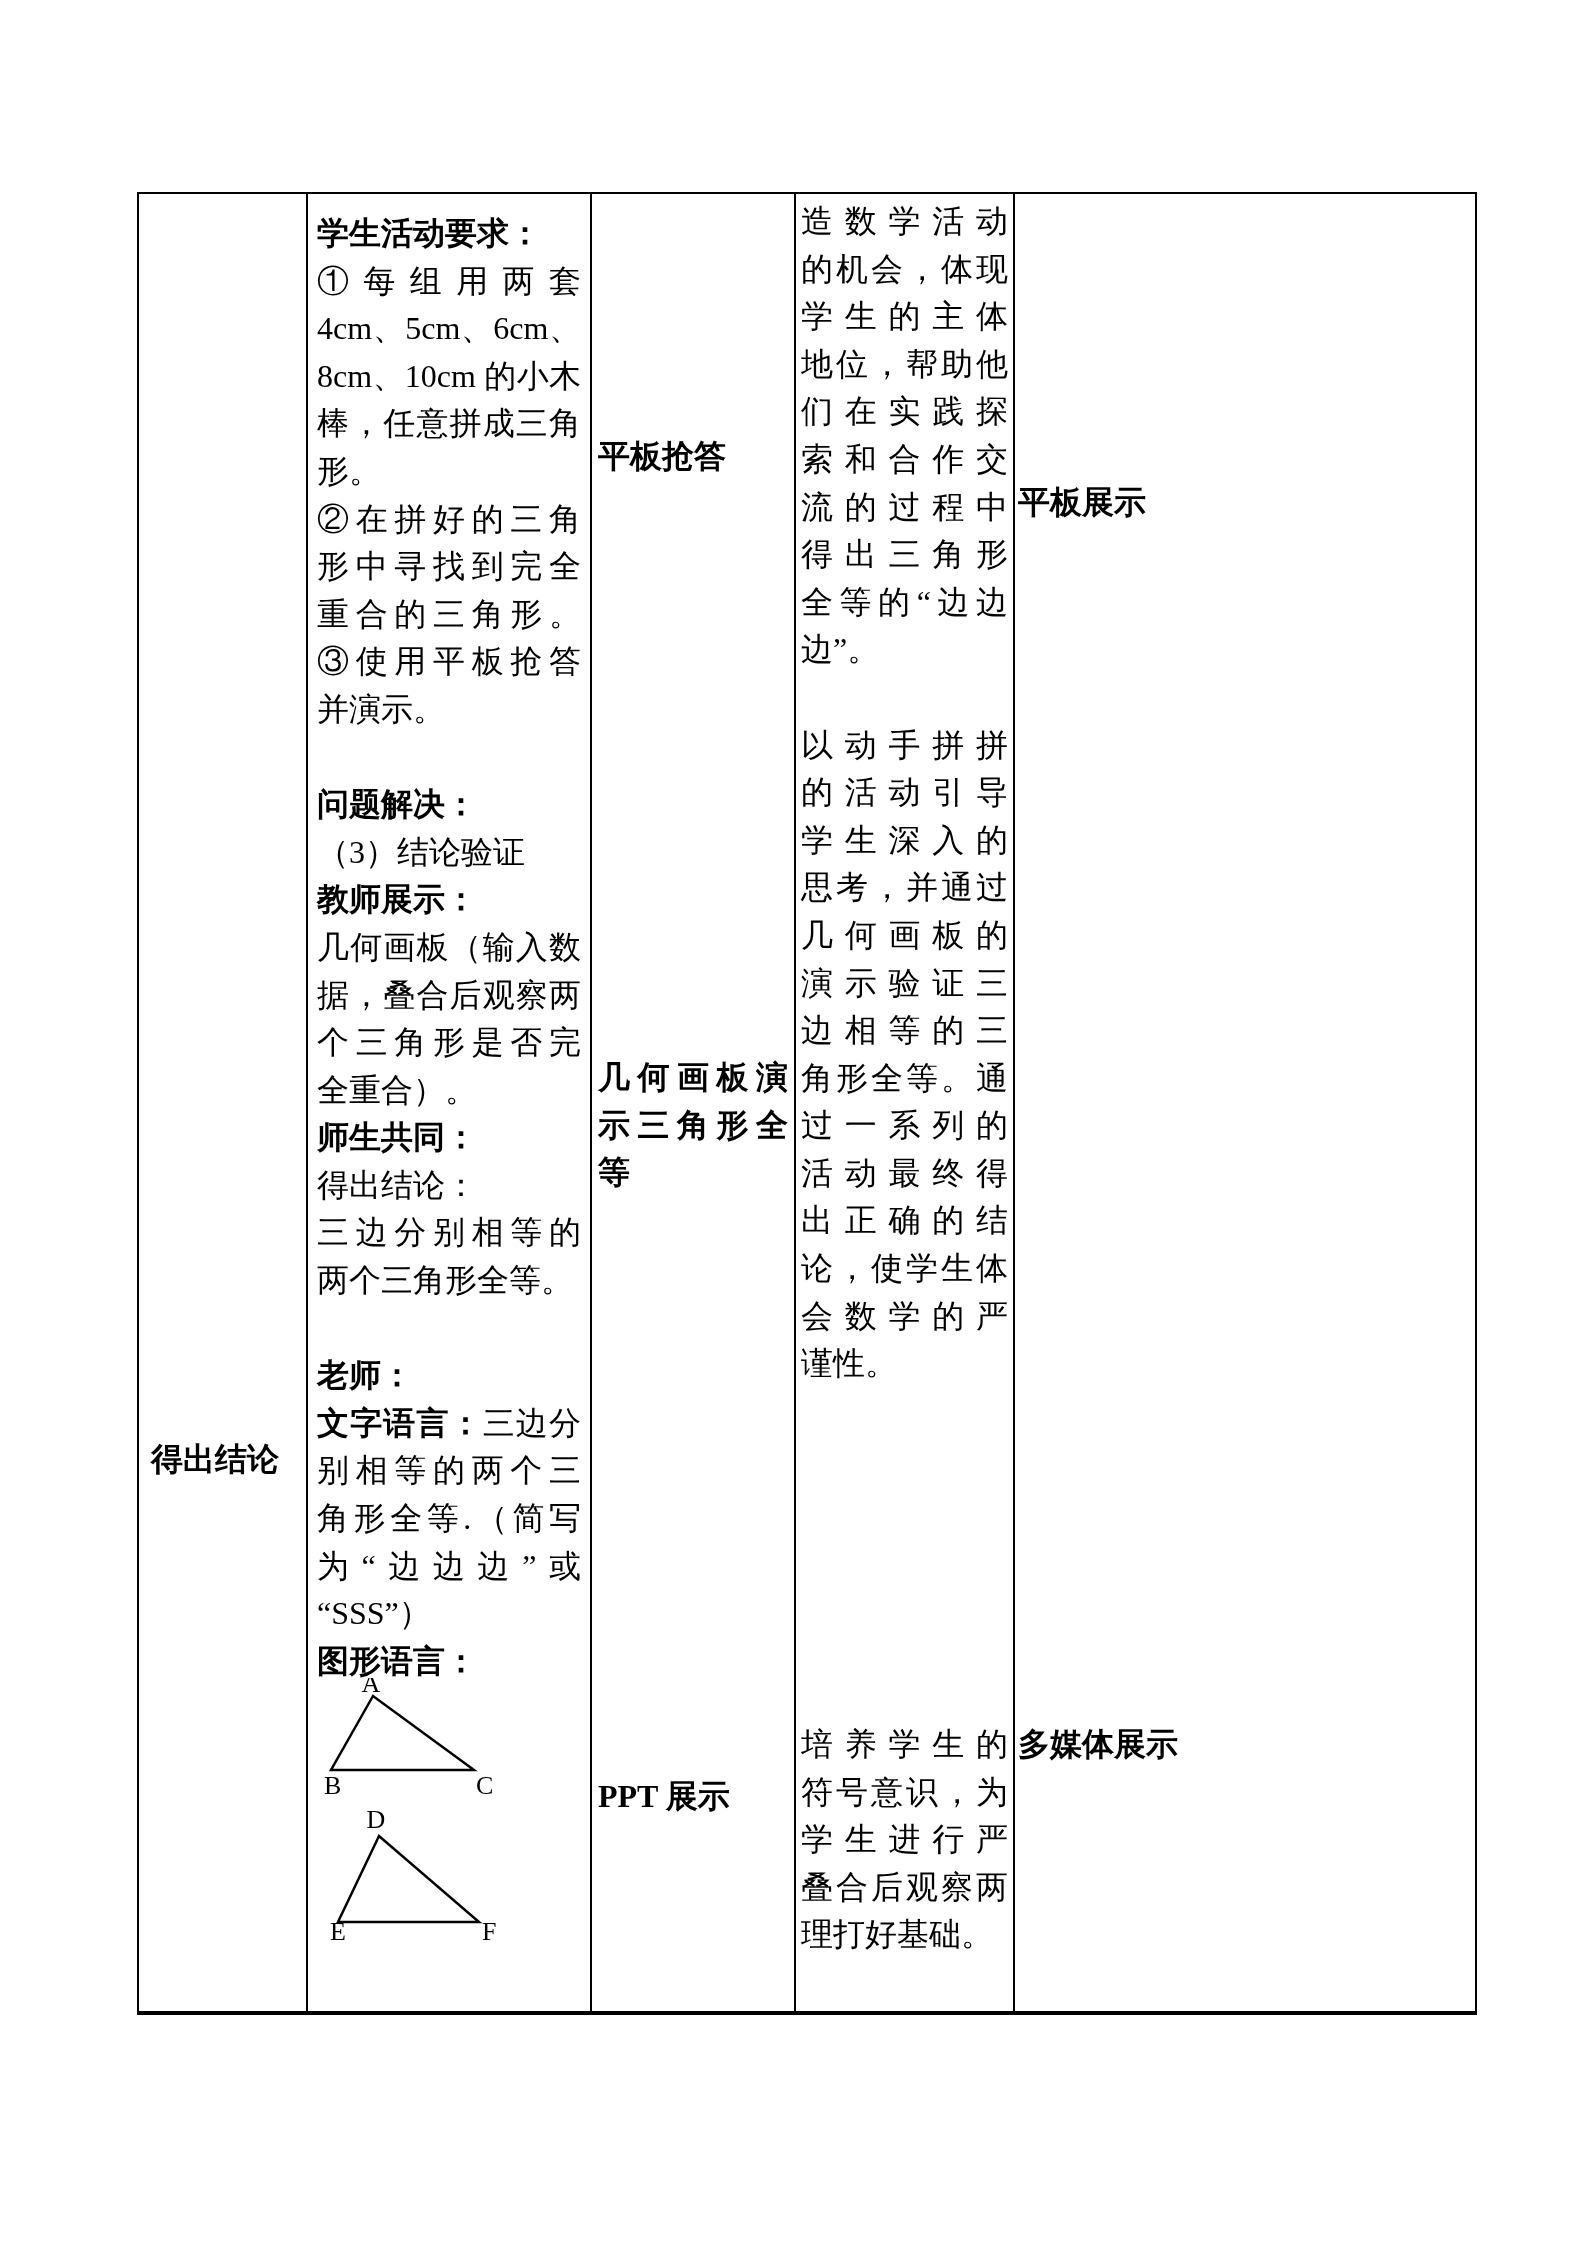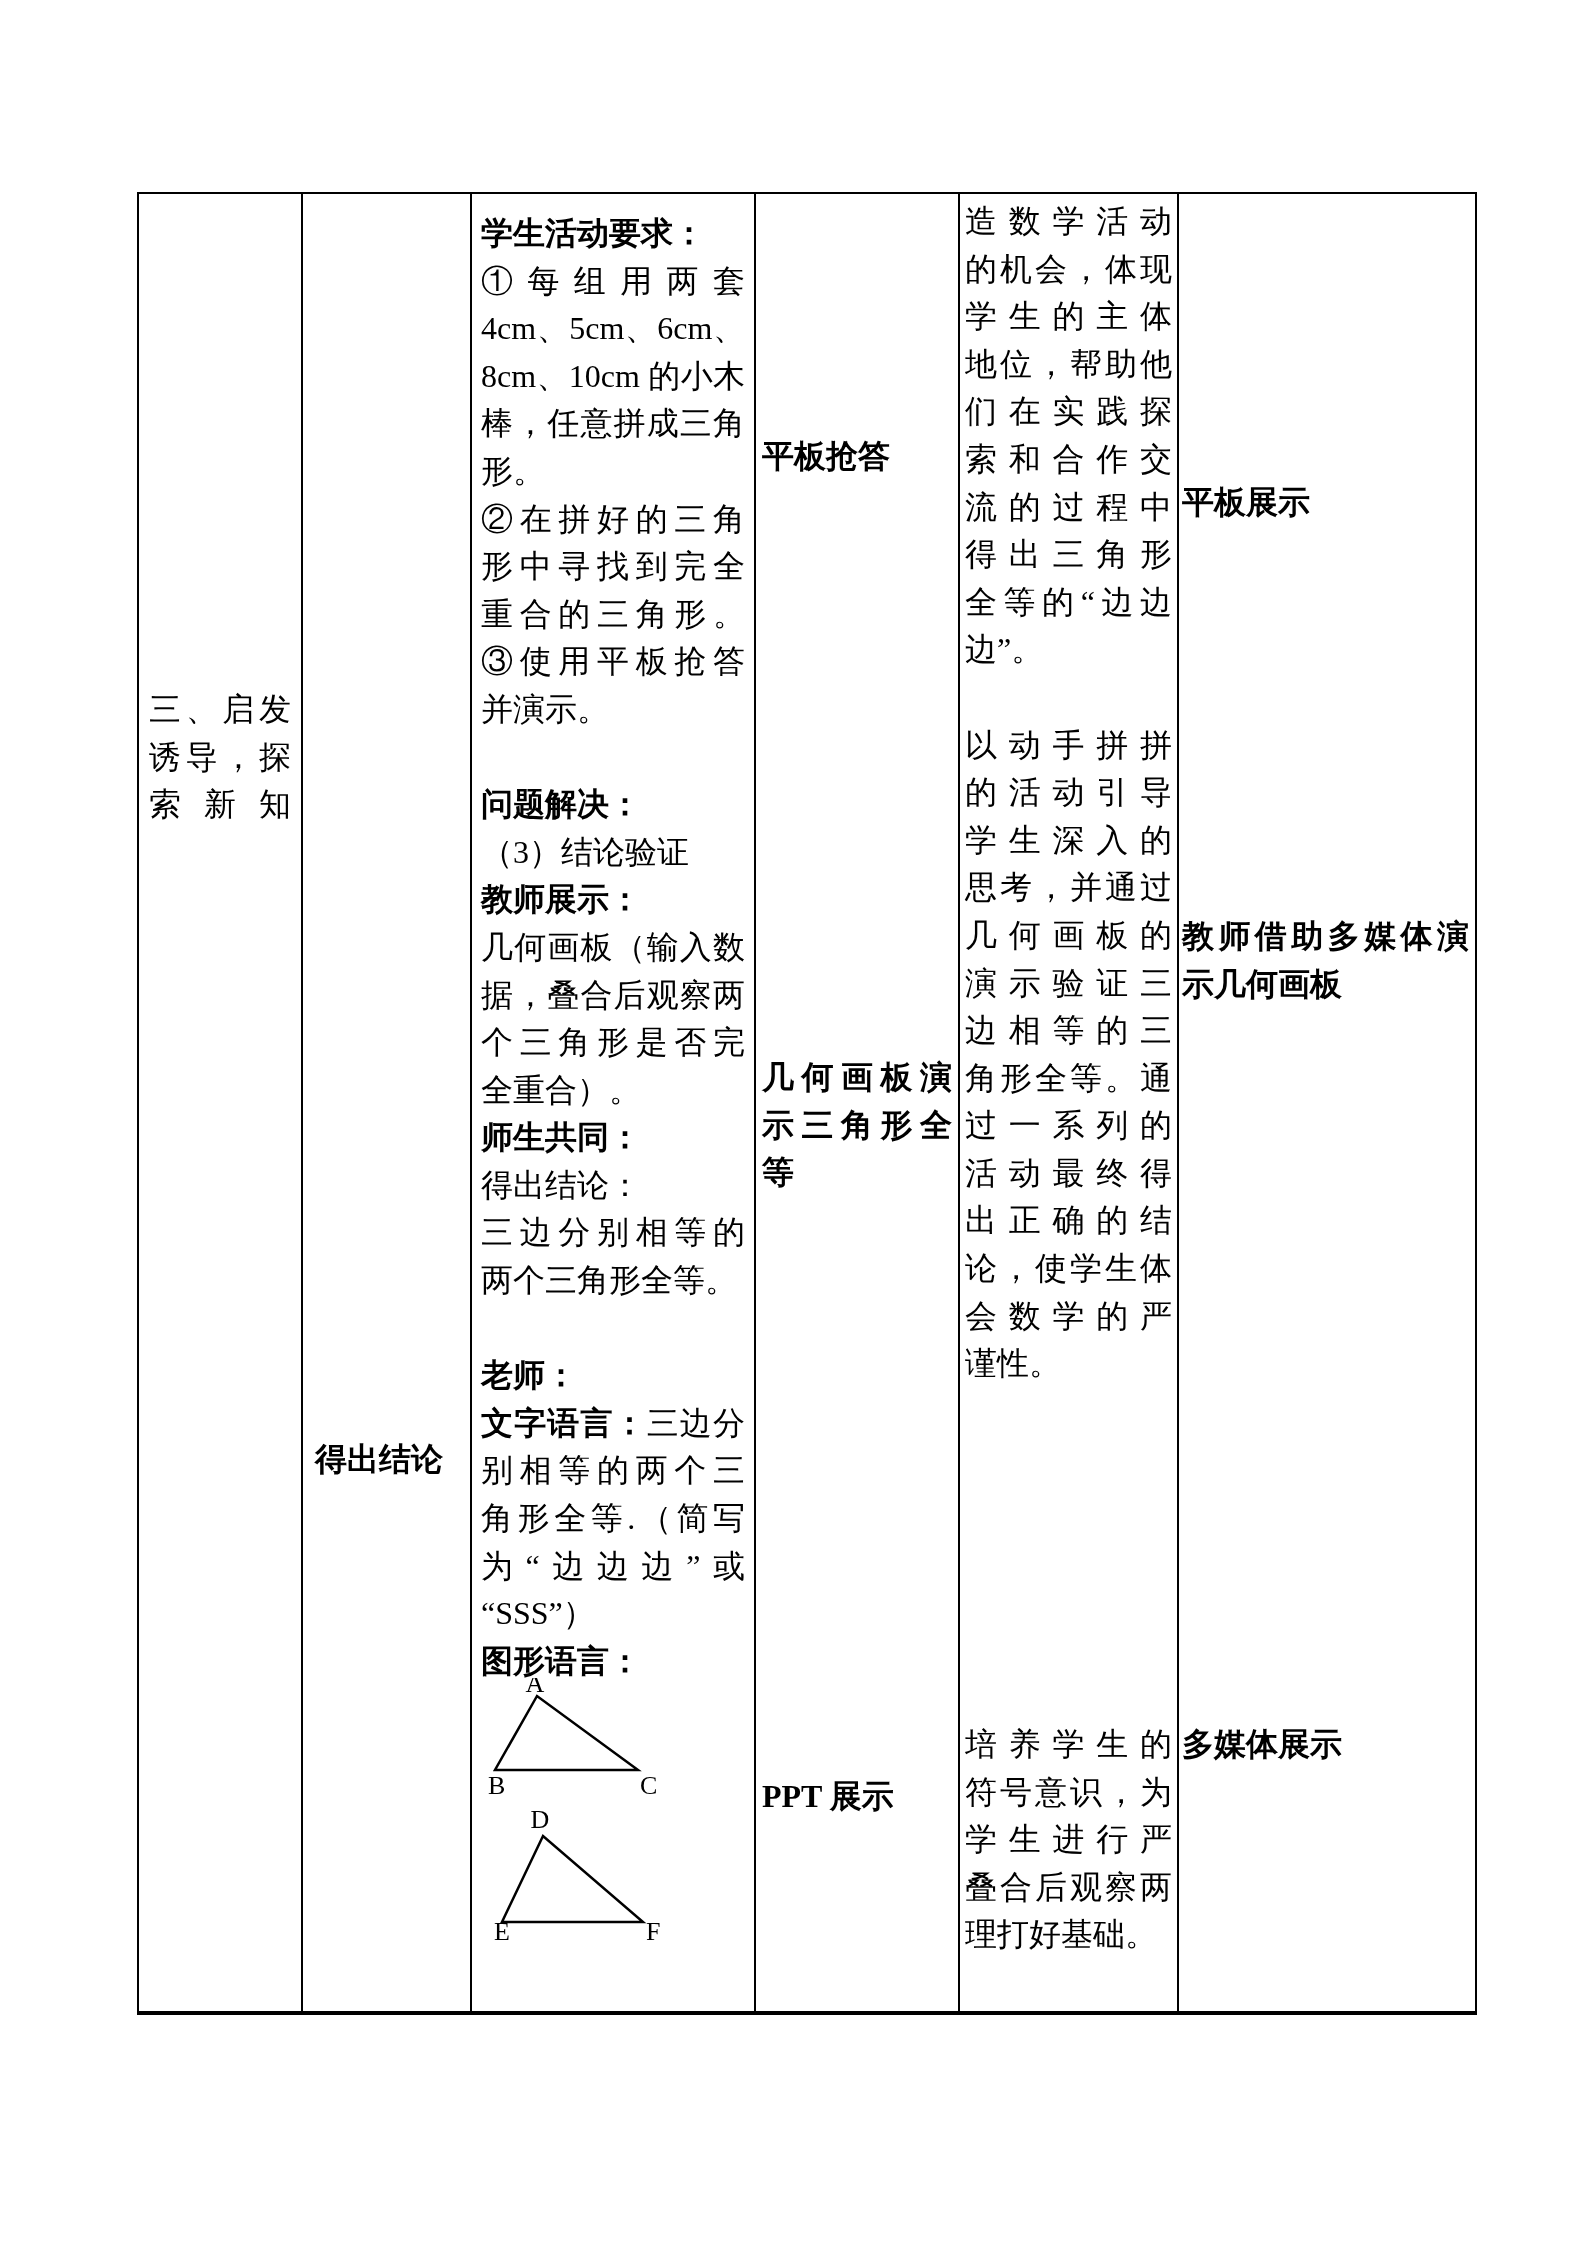--- a/index.html
+++ b/index.html
@@ -36,25 +36,20 @@
   .sp7{height:333.2px;}
   .fig{position:absolute;left:0;}
   .fig text{font-family:"Liberation Serif","DejaVu Serif",serif;font-size:26px;}
   .fig polygon{fill:none;stroke:#000;stroke-width:2.5;}
 </style>
 </head>
 <body>
 
 <div class="tbl">
 
-  <div class="cell c1">
-    <div class="ln j">三、启发</div>
-    <div class="ln j">诱导，探</div>
-    <div class="ln j">索新知</div>
-  </div>
 
   <div class="cell c2">
     <div class="ln bold">得出结论</div>
   </div>
 
   <div class="cell c3">
     <div class="ln bold">学生活动要求：</div>
     <div class="ln j">①每组用两套</div>
     <div class="ln j">4cm、5cm、6cm、</div>
     <div class="ln j">8cm、10cm 的小木</div>
@@ -136,17 +131,16 @@
     <div class="sp7"></div>
     <div class="ln j">培养学生的</div>
     <div class="ln j">符号意识，为</div>
     <div class="ln j">学生进行严</div>
     <div class="ln j">叠合后观察两</div>
     <div class="ln">理打好基础。</div>
   </div>
 
   <div class="cell c6">
     <div class="pos bold" style="top:285px;">平板展示</div>
-    <div class="pos bold jw" style="top:719px;">教师借助多媒体演示几何画板</div>
     <div class="pos bold" style="top:1527px;">多媒体展示</div>
   </div>
 
 </div>
 
 </body></html>

